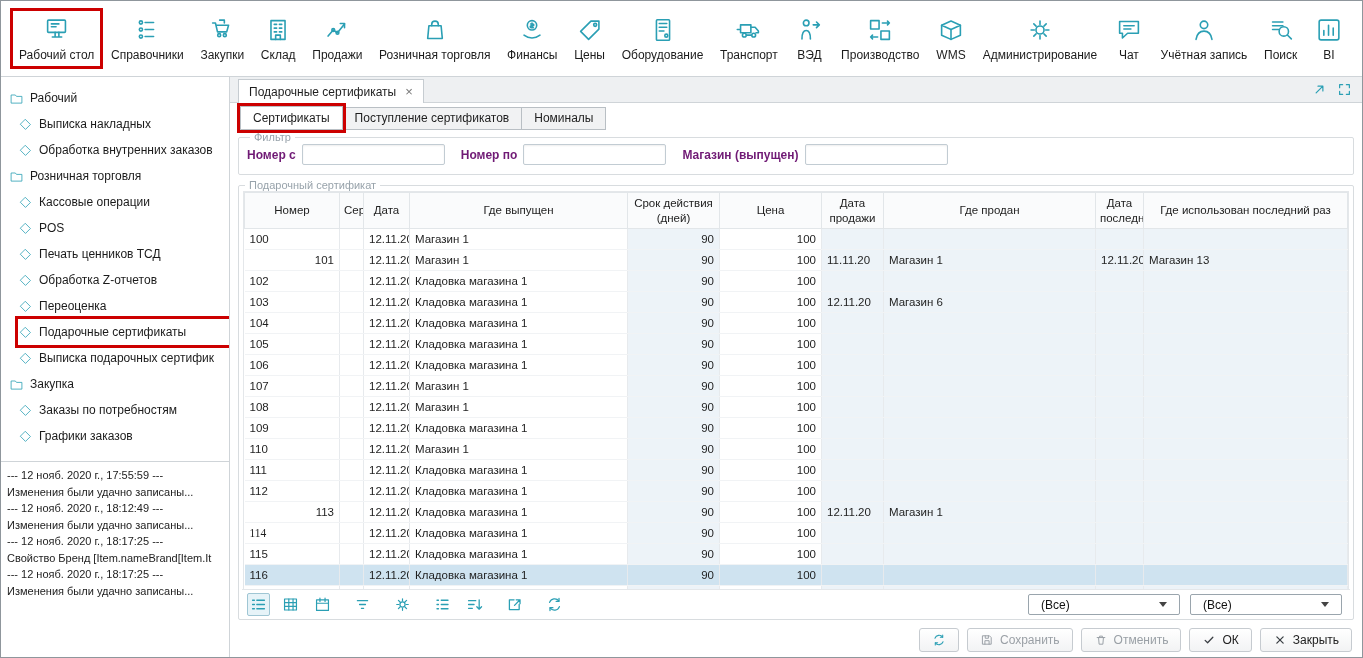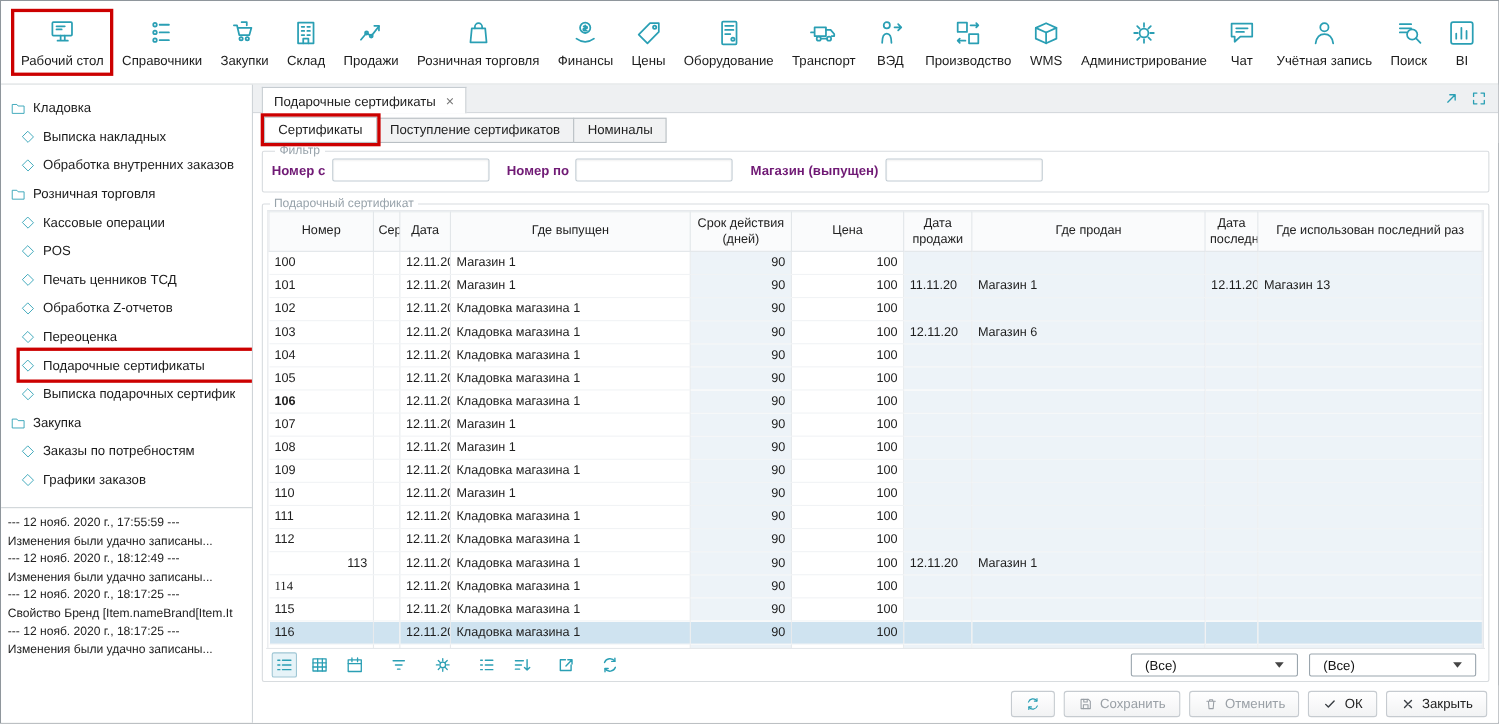--- a/index.html
+++ b/index.html
@@ -272,21 +272,21 @@
   <div class="content">
 
     <div class="sidebar">
       <div class="tree">
           <div class="tree-row tree-folder">
             <span class="ic tree-ic">
               <svg viewBox="0 0 32 32" fill="none" stroke="currentColor" stroke-width="1.7" stroke-linecap="round" stroke-linejoin="round">
                 <path d="M4.5 25V8.5h9l2.5 3h11.5V25z"></path>
               </svg>
             </span>
-            <span class="tree-lb">Кладовка</span>
+            <span class="tree-lb">Рабочий</span>
           </div>
           <div class="tree-row tree-leaf">
             <span class="ic tree-ic">
               <svg viewBox="0 0 32 32" fill="none" stroke="currentColor" stroke-width="1.7" stroke-linecap="round" stroke-linejoin="round">
                 <path d="M16 5.5L26.5 16 16 26.5 5.5 16z"></path>
               </svg>
             </span>
             <span class="tree-lb">Выписка накладных</span>
           </div>
           <div class="tree-row tree-leaf">
@@ -480,21 +480,21 @@
                   <td style="text-align: left;">12.11.20</td>
                   <td style="text-align: left;">Магазин 1</td>
                   <td class="tint" style="text-align: right;">90</td>
                   <td style="text-align: right;">100</td>
                   <td class="tint" style="text-align: left;"></td>
                   <td class="tint" style="text-align: left;"></td>
                   <td class="tint" style="text-align: left;"></td>
                   <td class="tint" style="text-align: left;"></td>
                 </tr>
                 <tr>
-                  <td style="text-align: left;">101</td>
+                  <td style="text-align: right;">101</td>
                   <td style="text-align: left;"></td>
                   <td style="text-align: left;">12.11.20</td>
                   <td style="text-align: left;">Магазин 1</td>
                   <td class="tint" style="text-align: right;">90</td>
                   <td style="text-align: right;">100</td>
                   <td class="tint" style="text-align: left;">11.11.20</td>
                   <td class="tint" style="text-align: left;">Магазин 1</td>
                   <td class="tint" style="text-align: left;">12.11.20</td>
                   <td class="tint" style="text-align: left;">Магазин 13</td>
                 </tr>
@@ -540,21 +540,21 @@
                   <td style="text-align: left;">12.11.20</td>
                   <td style="text-align: left;">Кладовка магазина 1</td>
                   <td class="tint" style="text-align: right;">90</td>
                   <td style="text-align: right;">100</td>
                   <td class="tint" style="text-align: left;"></td>
                   <td class="tint" style="text-align: left;"></td>
                   <td class="tint" style="text-align: left;"></td>
                   <td class="tint" style="text-align: left;"></td>
                 </tr>
                 <tr>
-                  <td style="text-align: left; font-weight: bold;">106</td>
+                  <td style="text-align: left;">106</td>
                   <td style="text-align: left;"></td>
                   <td style="text-align: left;">12.11.20</td>
                   <td style="text-align: left;">Кладовка магазина 1</td>
                   <td class="tint" style="text-align: right;">90</td>
                   <td style="text-align: right;">100</td>
                   <td class="tint" style="text-align: left;"></td>
                   <td class="tint" style="text-align: left;"></td>
                   <td class="tint" style="text-align: left;"></td>
                   <td class="tint" style="text-align: left;"></td>
                 </tr>

